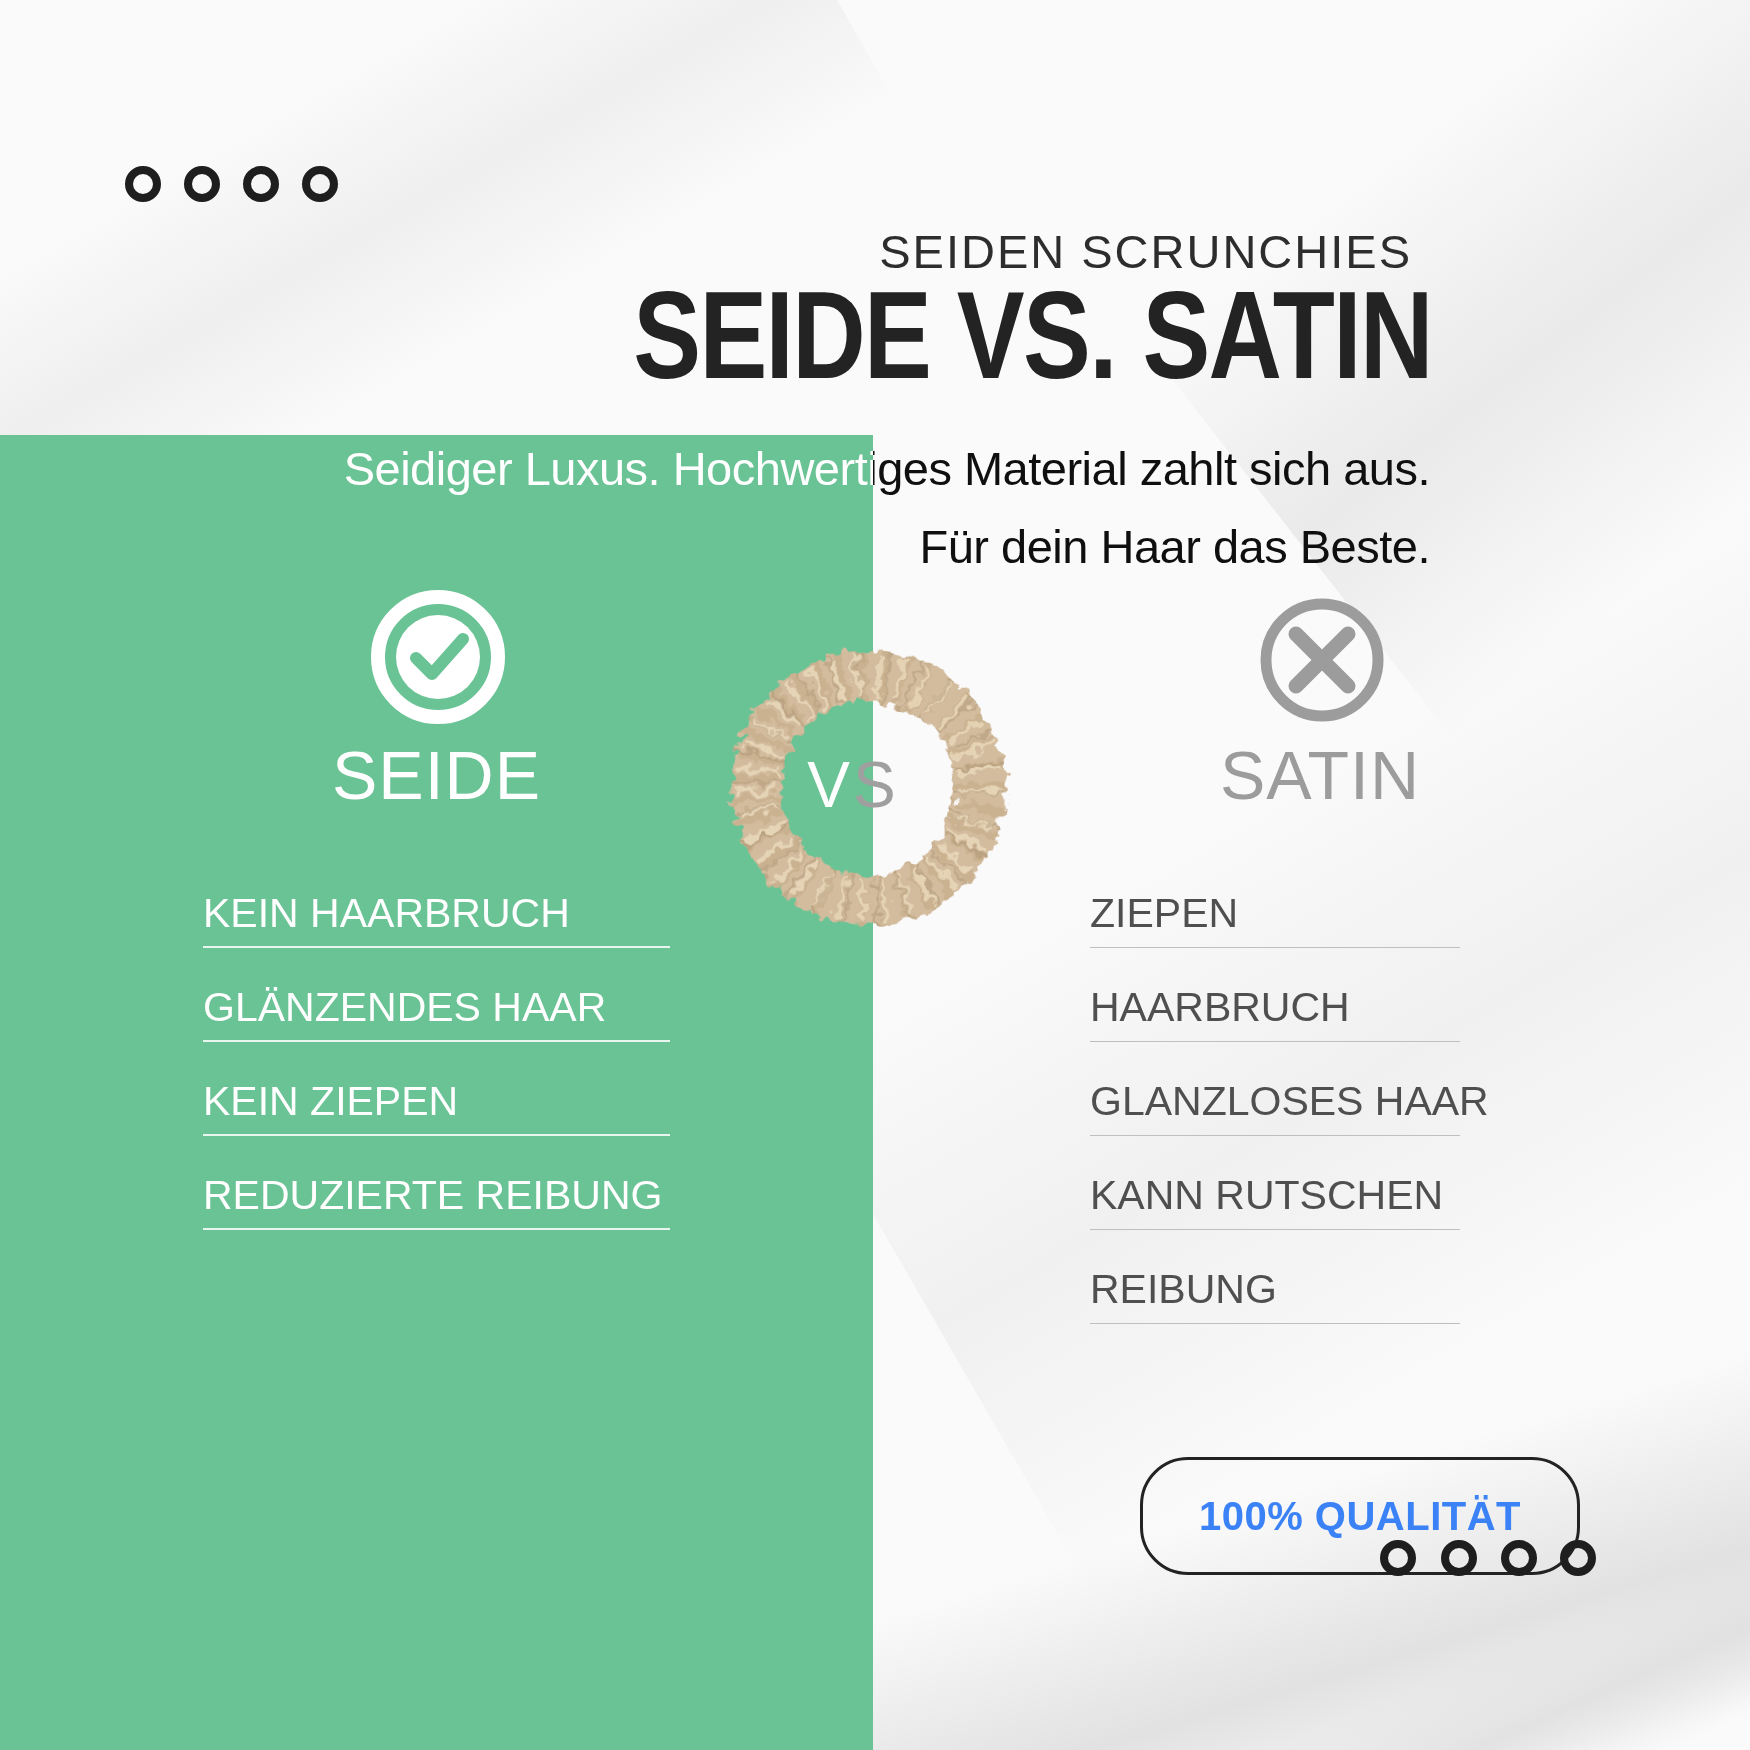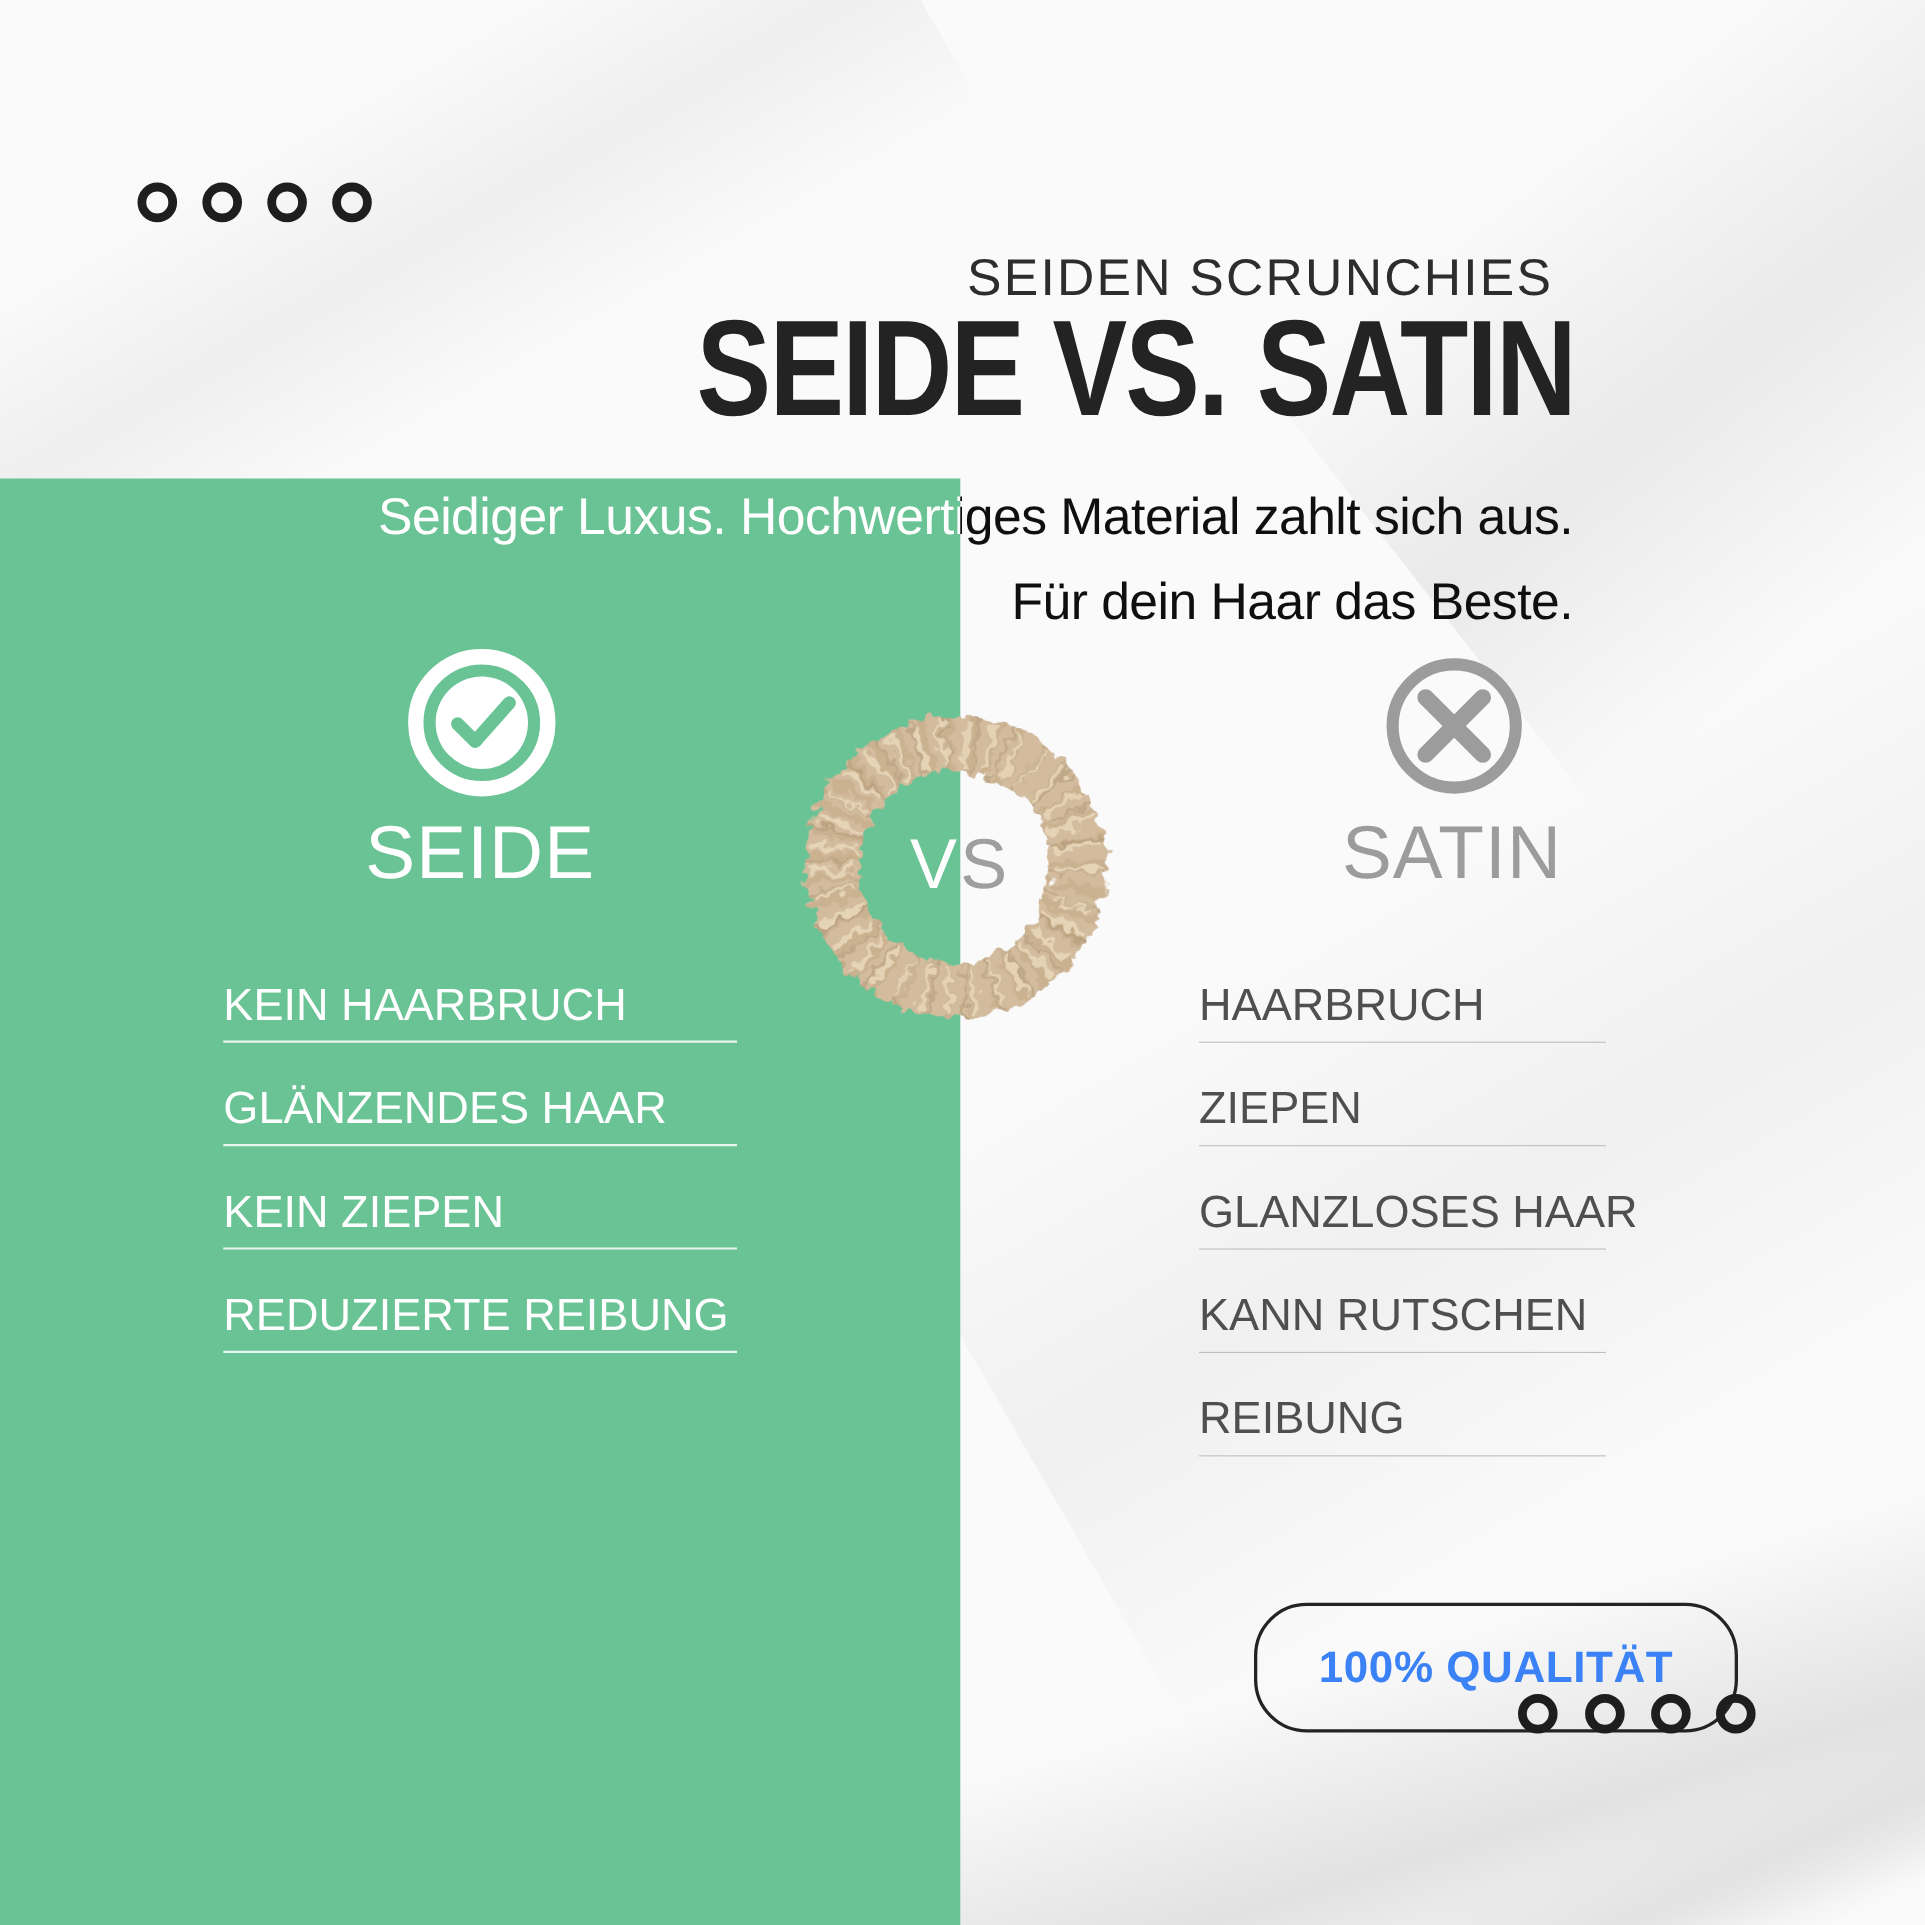--- a/index.html
+++ b/index.html
@@ -42,21 +42,21 @@
   .sub1 .layer.dark{color:#0f0f0f;clip-path:inset(0 0 0 873px);}
 
   
   .icon-wrap{position:absolute;z-index:3;}
   .check-icon-wrap{left:368px;top:587px;}
   .x-icon-wrap{left:1252px;top:590px;}
   .col-label{position:absolute;z-index:3;font-size:68px;letter-spacing:1px;text-align:center;line-height:60px;top:745px;}
   .label-left{left:0;width:873px;color:#ffffff;}
   .label-right{left:1090px;width:460px;color:#9c9c9c;}
 
-  .vs{position:absolute;left:793px;top:750px;width:160px;text-align:center;font-size:64px;letter-spacing:3px;
+  .vs{position:absolute;left:773px;top:750px;width:160px;text-align:center;font-size:64px;letter-spacing:3px;
     z-index:5;line-height:70px;}
   .vs .v{color:#ffffff;} .vs .s{color:#9f9f9f;}
 
   ul.compare-list{position:absolute;top:854px;margin:0;padding:0;list-style:none;z-index:3;}
   .list-left{left:203px;width:467px;}
   .list-right{left:1090px;width:370px;}
   .compare-list li{height:94px;box-sizing:border-box;display:flex;align-items:center;justify-content:flex-start;
     padding-top:26px;font-size:41px;white-space:nowrap;}
   .list-left li{color:#ffffff;border-bottom:2px solid rgba(255,255,255,.85);}
   .list-right li{color:#4f4f4f;border-bottom:1px solid #bfbfbf;}
@@ -144,24 +144,24 @@
     <li>
         <span>KEIN ZIEPEN</span>
       </li>
     <li>
         <span>REDUZIERTE REIBUNG</span>
       </li>
   </ul>
 
   <ul class="compare-list list-right">
     <li>
-        <span>HAARBRUCH</span>
+        <span>ZIEPEN</span>
       </li>
     <li>
-        <span>ZIEPEN</span>
+        <span>HAARBRUCH</span>
       </li>
     <li>
         <span>GLANZLOSES HAAR</span>
       </li>
     <li>
         <span>KANN RUTSCHEN</span>
       </li>
     <li>
         <span>REIBUNG</span>
       </li>

